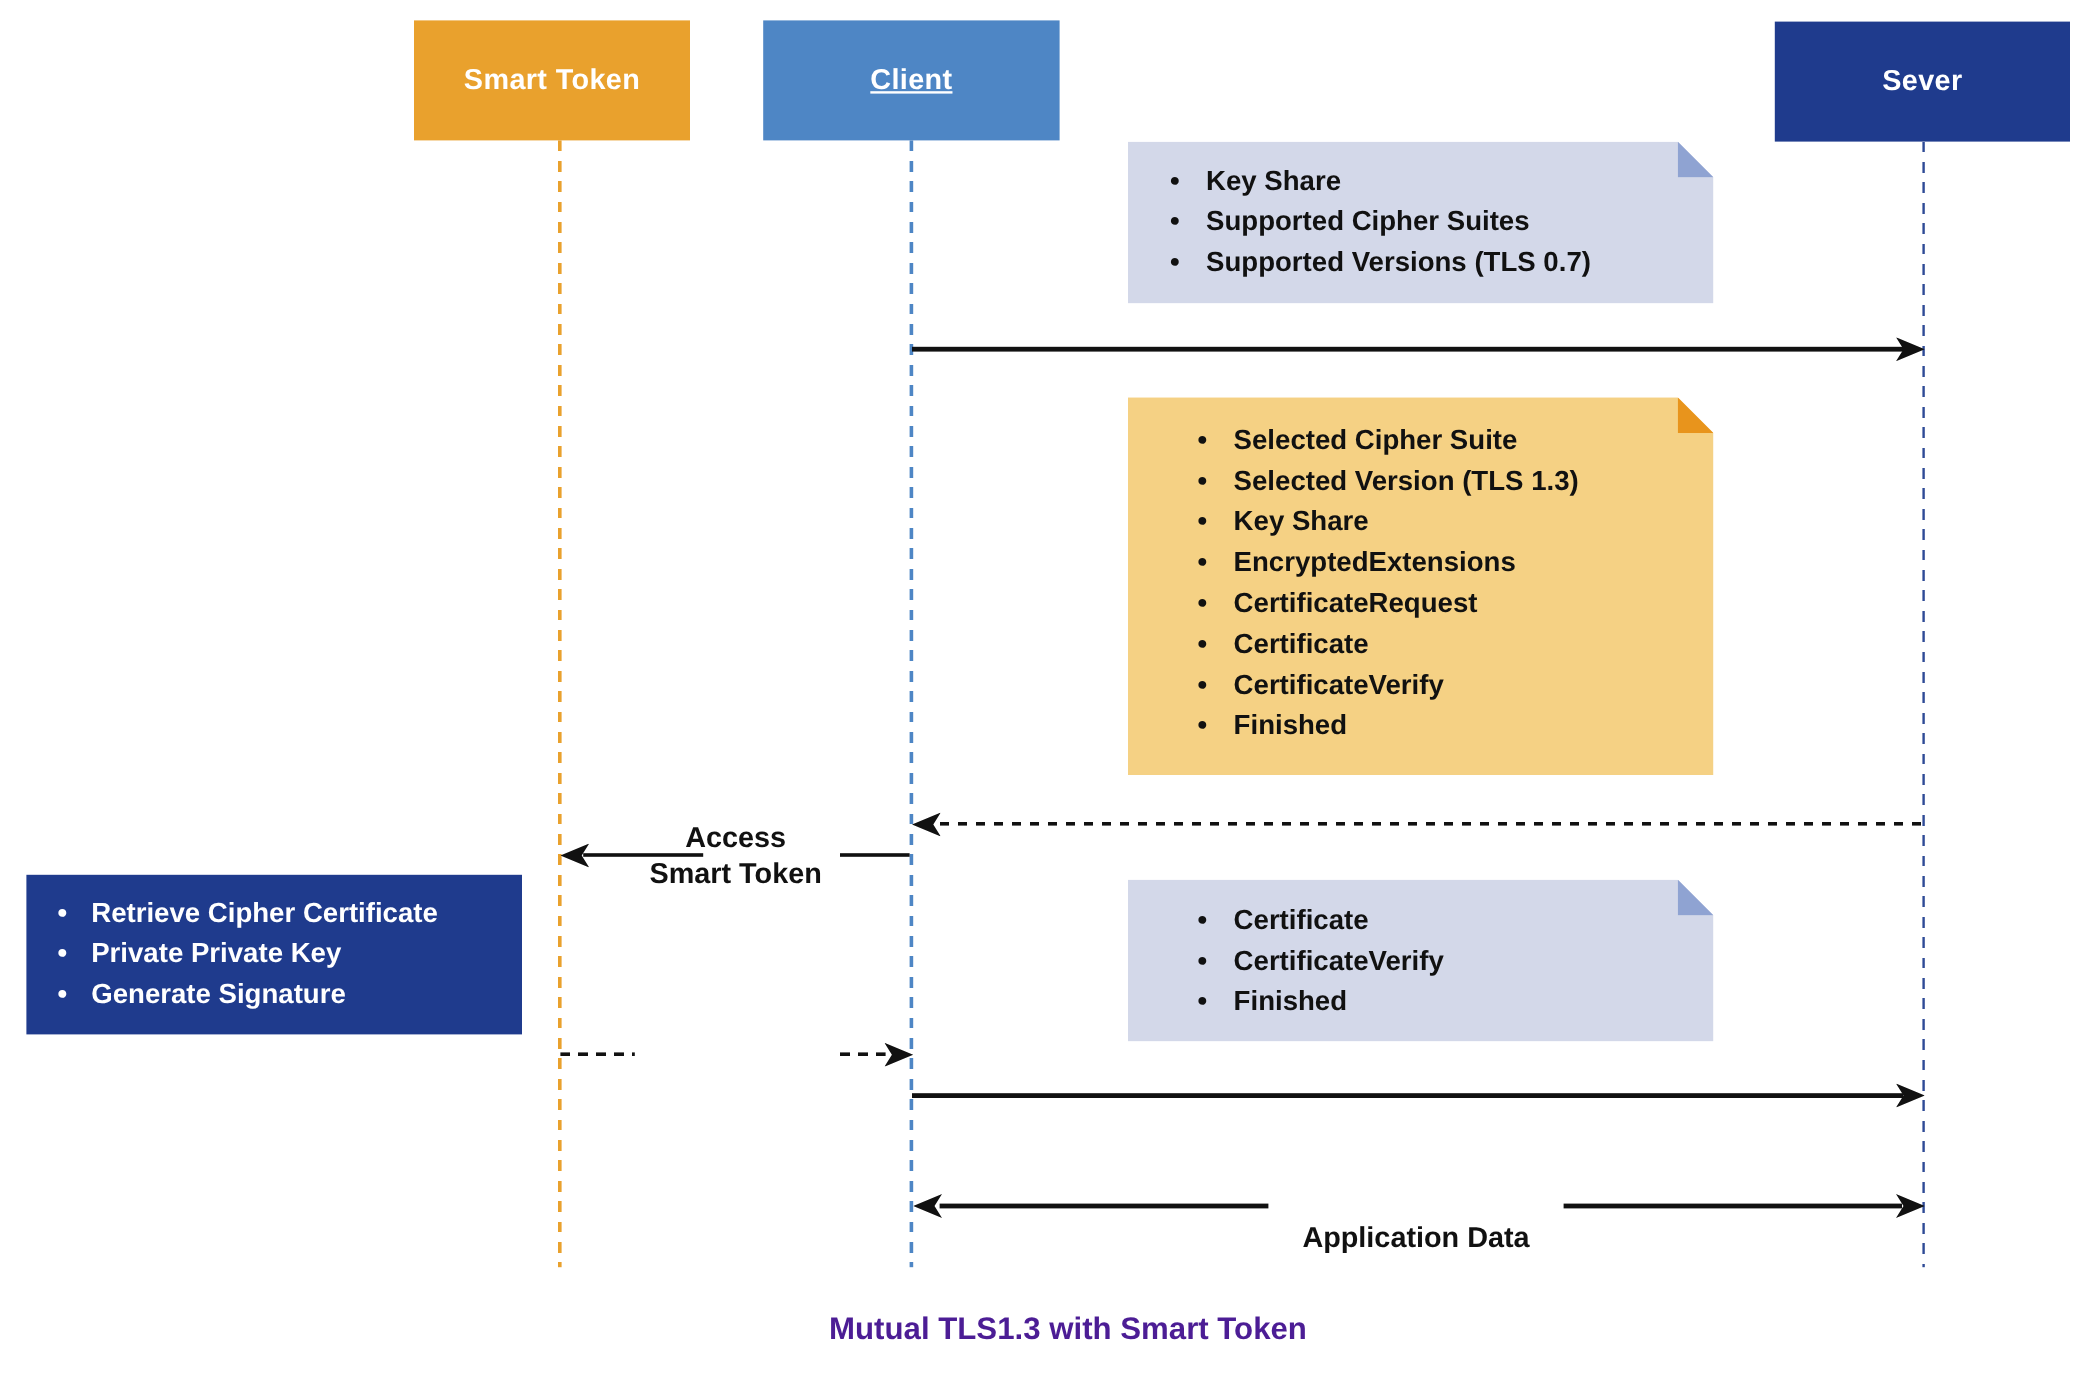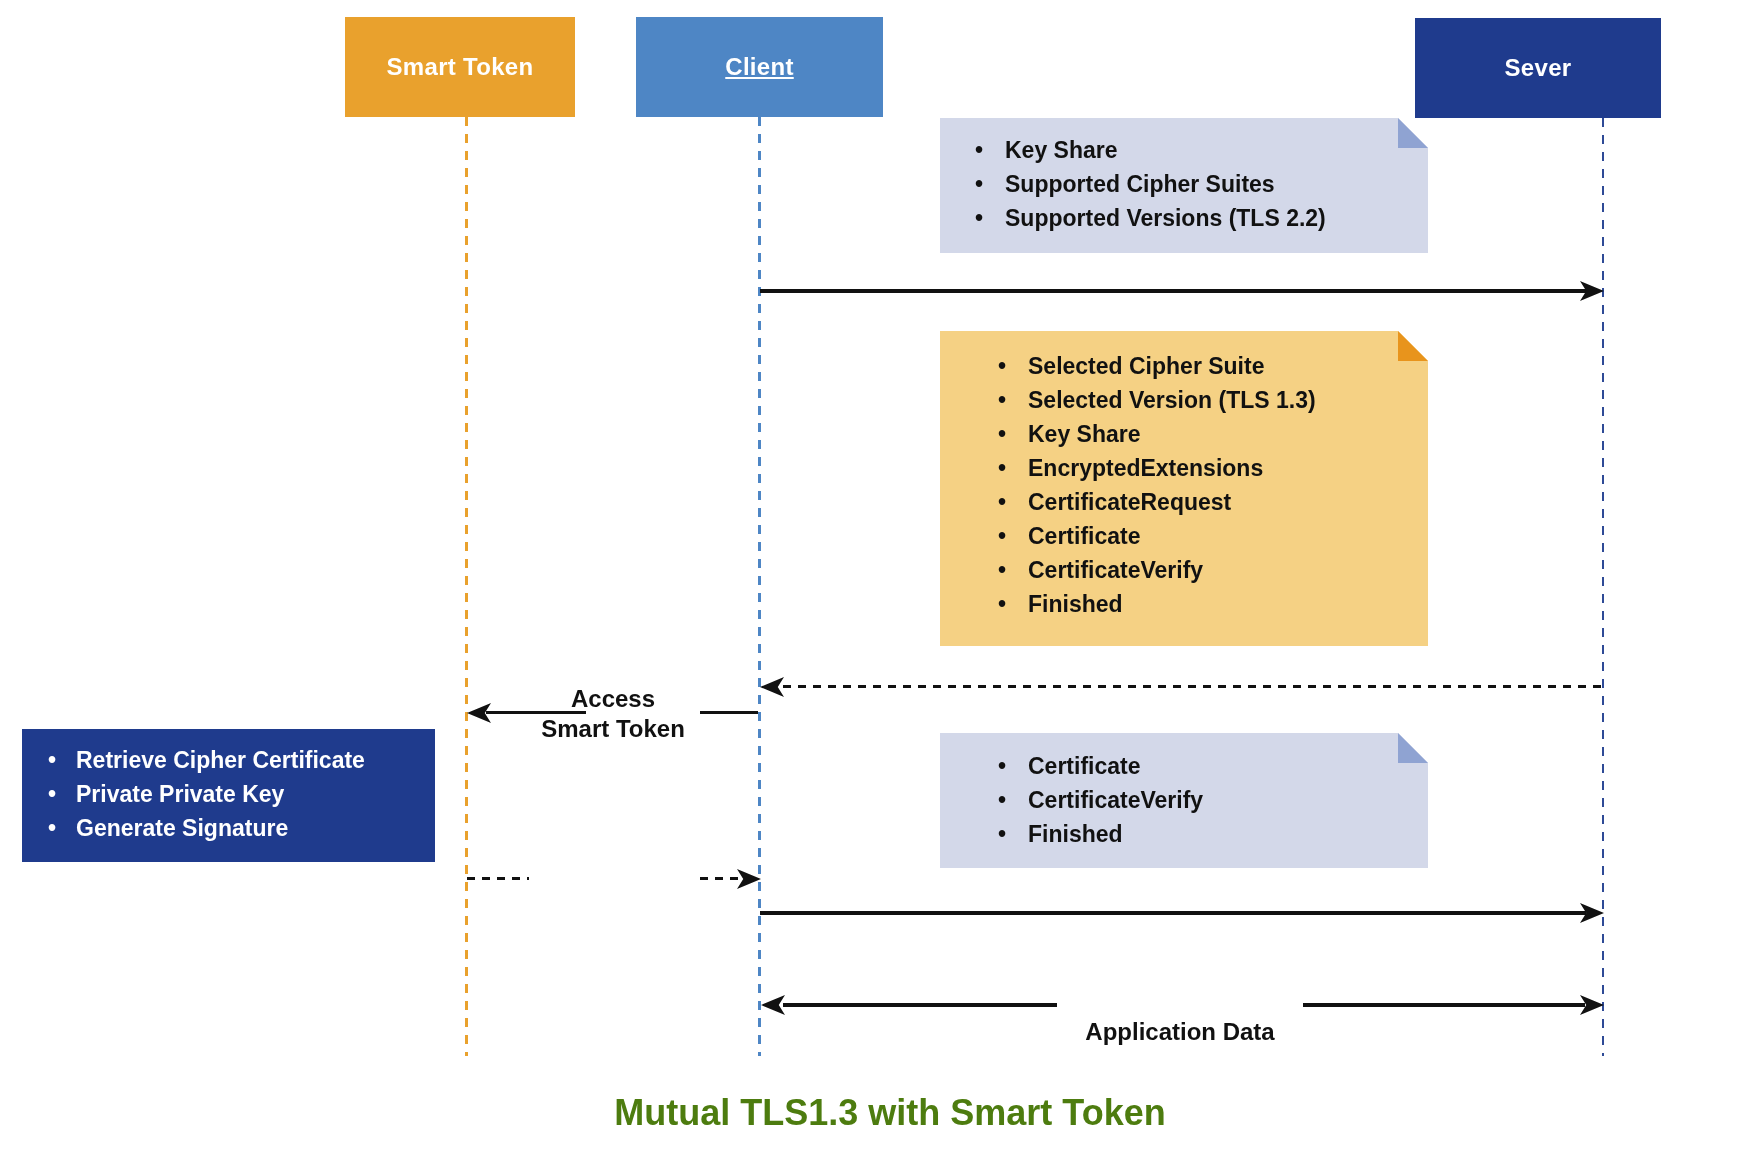--- a/index.html
+++ b/index.html
@@ -20,21 +20,21 @@
     display: flex;
     align-items: center;
     justify-content: center;
     color: #ffffff;
     font-size: 24px;
     font-weight: 700;
     letter-spacing: 0.3px;
   }
   .actor-smart-token { left: 345px; top: 17px; width: 230px; background: #E9A12D; }
   .actor-client      { left: 636px; top: 17px; width: 247px; background: #4E86C5; text-decoration: underline; }
-  .actor-server      { left: 1415px; top: 18px; width: 246px; background: #1F3B8D; }
+  .actor-server      { left: 1479px; top: 18px; width: 246px; background: #1F3B8D; }
 
   
   .lifeline {
     position: absolute;
     width: 3px;
   }
   .lifeline-st     { left: 465px;  top: 117px; height: 939px;
                      background: repeating-linear-gradient(to bottom, #E9A12D 0 9px, transparent 9px 17px); }
   .lifeline-client { left: 758px;  top: 117px; height: 939px;
                      background: repeating-linear-gradient(to bottom, #4E86C5 0 9px, transparent 9px 17px); }
@@ -137,23 +137,23 @@
   .msg-label span { display: block; }
   .label-access { left: 488px; top: 684px; width: 250px; line-height: 30px; }
   .label-return { left: 488px; top: 848px; width: 250px; line-height: 31px; }
   .label-appdata { left: 1030px; top: 987px; width: 300px; font-size: 24px; line-height: 34px; margin-top: 28px; }
 
   
   .diagram-title {
     position: absolute;
     left: 590px; top: 1092px; width: 600px;
     text-align: center;
-    font-size: 36px;
+    font-size: 26px;
     font-weight: 700;
-    color: #4d7c0f;
+    color: #4c1d95;
   }
 </style>
 </head>
 <body>
 
 <div class="canvas">
 
   <div class="actor-box actor-smart-token">
     <span>Smart Token</span>
   </div>
@@ -178,21 +178,21 @@
           <span class="item-text">Key Share</span>
         </li>
 
         <li>
           <span class="bullet">•</span>
           <span class="item-text">Supported Cipher Suites</span>
         </li>
 
         <li>
           <span class="bullet">•</span>
-          <span class="item-text">Supported Versions (TLS 2.2)</span>
+          <span class="item-text">Supported Versions (TLS 0.7)</span>
         </li>
       </ul>
   </div>
 
   <div class="solid-line m1-line"></div>
   <div class="arrowhead right m1-head"></div>
 
   <div class="note note-server-hello">
     <div class="note-bg"></div>
     <div class="note-fold"></div>

